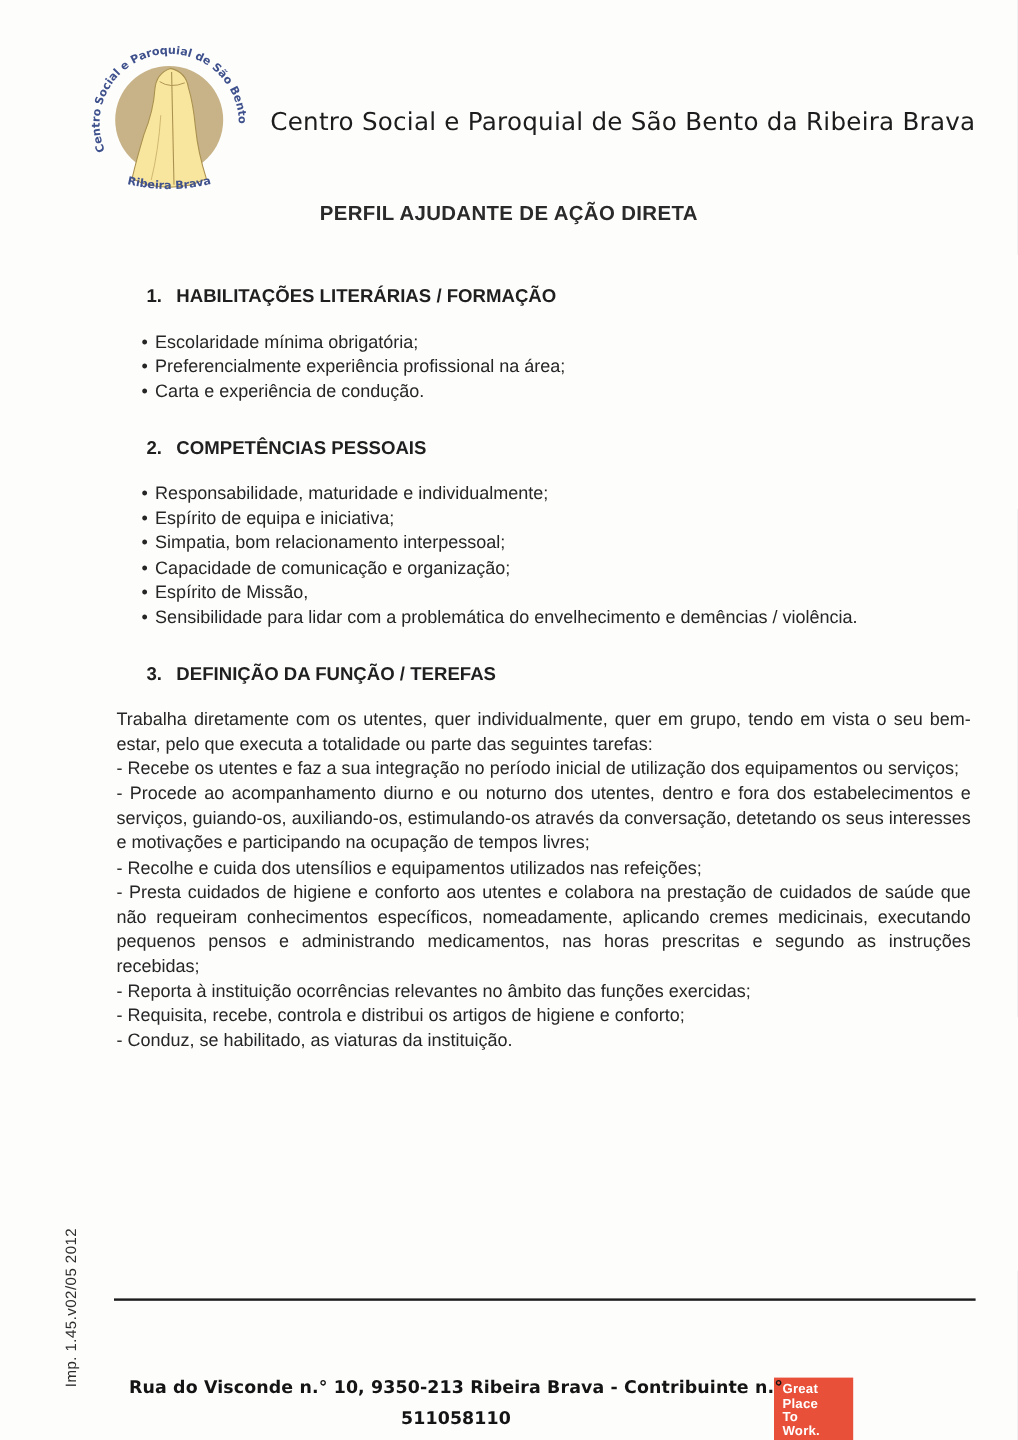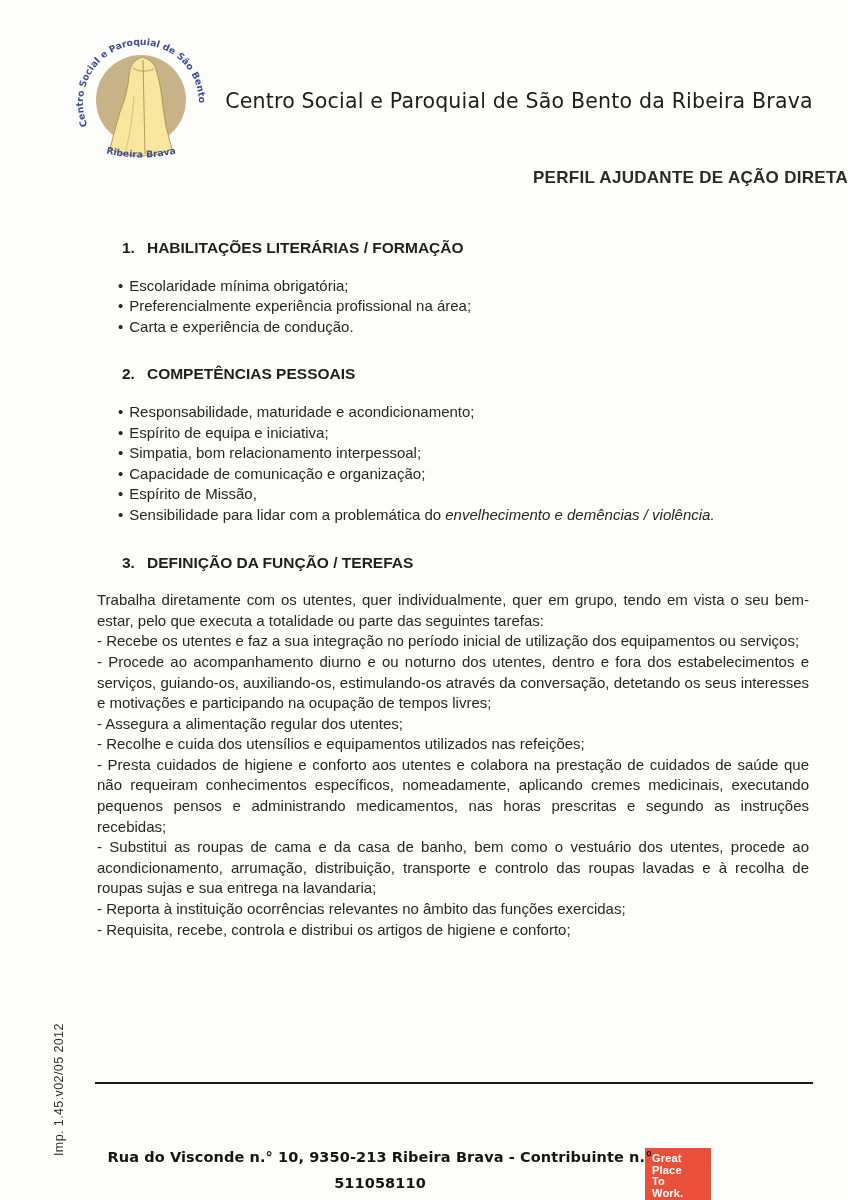--- a/index.html
+++ b/index.html
@@ -28,21 +28,21 @@
     text-align: center;
     font-family: "DejaVu Sans", sans-serif;
     font-size: 20.5px;
     letter-spacing: 0.2px;
     color: #1c1c1c;
     padding-left: 6px;
   }
   .doc-title {
     position: absolute;
     top: 168px; left: 0; right: 0;
-    text-align: right;
+    text-align: center;
     font-size: 17px;
     font-weight: bold;
     letter-spacing: 0.3px;
     color: #2a2a2a;
   }
 
   
   .content {
     position: absolute;
     top: 238px;
@@ -58,21 +58,21 @@
     font-size: 15.5px;
     color: #1f1f1f;
     padding-left: 25px;
     margin-bottom: 17px;
   }
   .section-num { margin-right: 12px; }
   .bullet { text-indent: 21px; }
   .bmark { margin-right: 6px; }
   .paras { text-align: justify; }
   .para { }
-  .it { font-style: italic; }
+  .it { }
 
   
   .imprint {
     position: absolute;
     left: 52px;
     top: 988px;
     height: 168px;
     writing-mode: vertical-rl;
     transform: rotate(180deg);
     font-size: 12.5px;
@@ -178,43 +178,42 @@
       <p class="bullet"><span class="bmark">•</span><span>Escolaridade mínima obrigatória;</span></p>
       <p class="bullet"><span class="bmark">•</span><span>Preferencialmente experiência profissional na área;</span></p>
       <p class="bullet"><span class="bmark">•</span><span>Carta e experiência de condução.</span></p>
     </div>
 
     <div class="section">
       <div class="section-head">
         <span class="section-num">2.</span>
         <span>COMPETÊNCIAS PESSOAIS</span>
       </div>
-      <p class="bullet"><span class="bmark">•</span><span>Responsabilidade, maturidade e acondicionamento;</span></p>
+      <p class="bullet"><span class="bmark">•</span><span>Responsabilidade, maturidade e individualmente;</span></p>
       <p class="bullet"><span class="bmark">•</span><span>Espírito de equipa e iniciativa;</span></p>
       <p class="bullet"><span class="bmark">•</span><span>Simpatia, bom relacionamento interpessoal;</span></p>
       <p class="bullet"><span class="bmark">•</span><span>Capacidade de comunicação e organização;</span></p>
       <p class="bullet"><span class="bmark">•</span><span>Espírito de Missão,</span></p>
       <p class="bullet"><span class="bmark">•</span><span>Sensibilidade para lidar com a problemática do </span><span class="it">envelhecimento e demências / violência.</span></p>
     </div>
 
     <div class="section">
       <div class="section-head">
         <span class="section-num">3.</span>
         <span>DEFINIÇÃO DA FUNÇÃO / TEREFAS</span>
       </div>
       <div class="paras">
         <p class="para">Trabalha diretamente com os utentes, quer individualmente, quer em grupo, tendo em vista o seu bem-estar, pelo que executa a totalidade ou parte das seguintes tarefas:</p>
         <p class="para">- Recebe os utentes e faz a sua integração no período inicial de utilização dos equipamentos ou serviços;</p>
         <p class="para">- Procede ao acompanhamento diurno e ou noturno dos utentes, dentro e fora dos estabelecimentos e serviços, guiando-os, auxiliando-os, estimulando-os através da conversação, detetando os seus interesses e motivações e participando na ocupação de tempos livres;</p>
-        <p class="para">- Assegura a alimentação regular dos utentes;</p>
         <p class="para">- Recolhe e cuida dos utensílios e equipamentos utilizados nas refeições;</p>
         <p class="para">- Presta cuidados de higiene e conforto aos utentes e colabora na prestação de cuidados de saúde que não requeiram conhecimentos específicos, nomeadamente, aplicando cremes medicinais, executando pequenos pensos e administrando medicamentos, nas horas prescritas e segundo as instruções recebidas;</p>
-        <p class="para">- Substitui as roupas de cama e da casa de banho, bem como o vestuário dos utentes, procede ao acondicionamento, arrumação, distribuição, transporte e controlo das roupas lavadas e à recolha de roupas sujas e sua entrega na lavandaria;</p>
         <p class="para">- Reporta à instituição ocorrências relevantes no âmbito das funções exercidas;</p>
         <p class="para">- Requisita, recebe, controla e distribui os artigos de higiene e conforto;</p>
+        <p class="para">- Conduz, se habilitado, as viaturas da instituição.</p>
       </div>
     </div>
   </div>
 
   <div class="imprint">Imp. 1.45.v02/05 2012</div>
 
   <div class="divider"></div>
 
   <div class="gptw">
     <div class="gptw-red">

